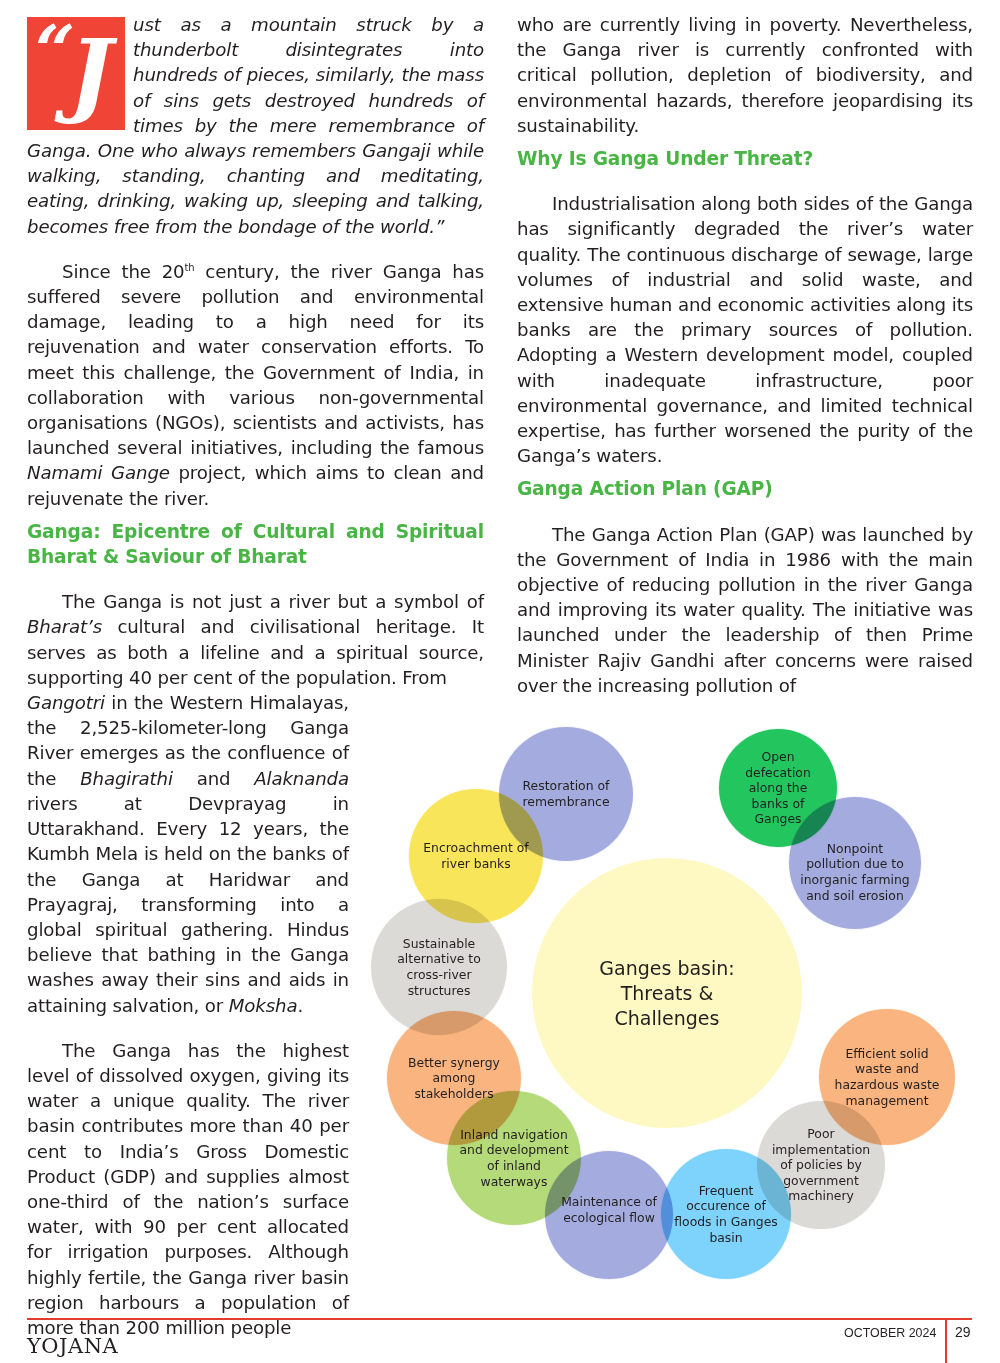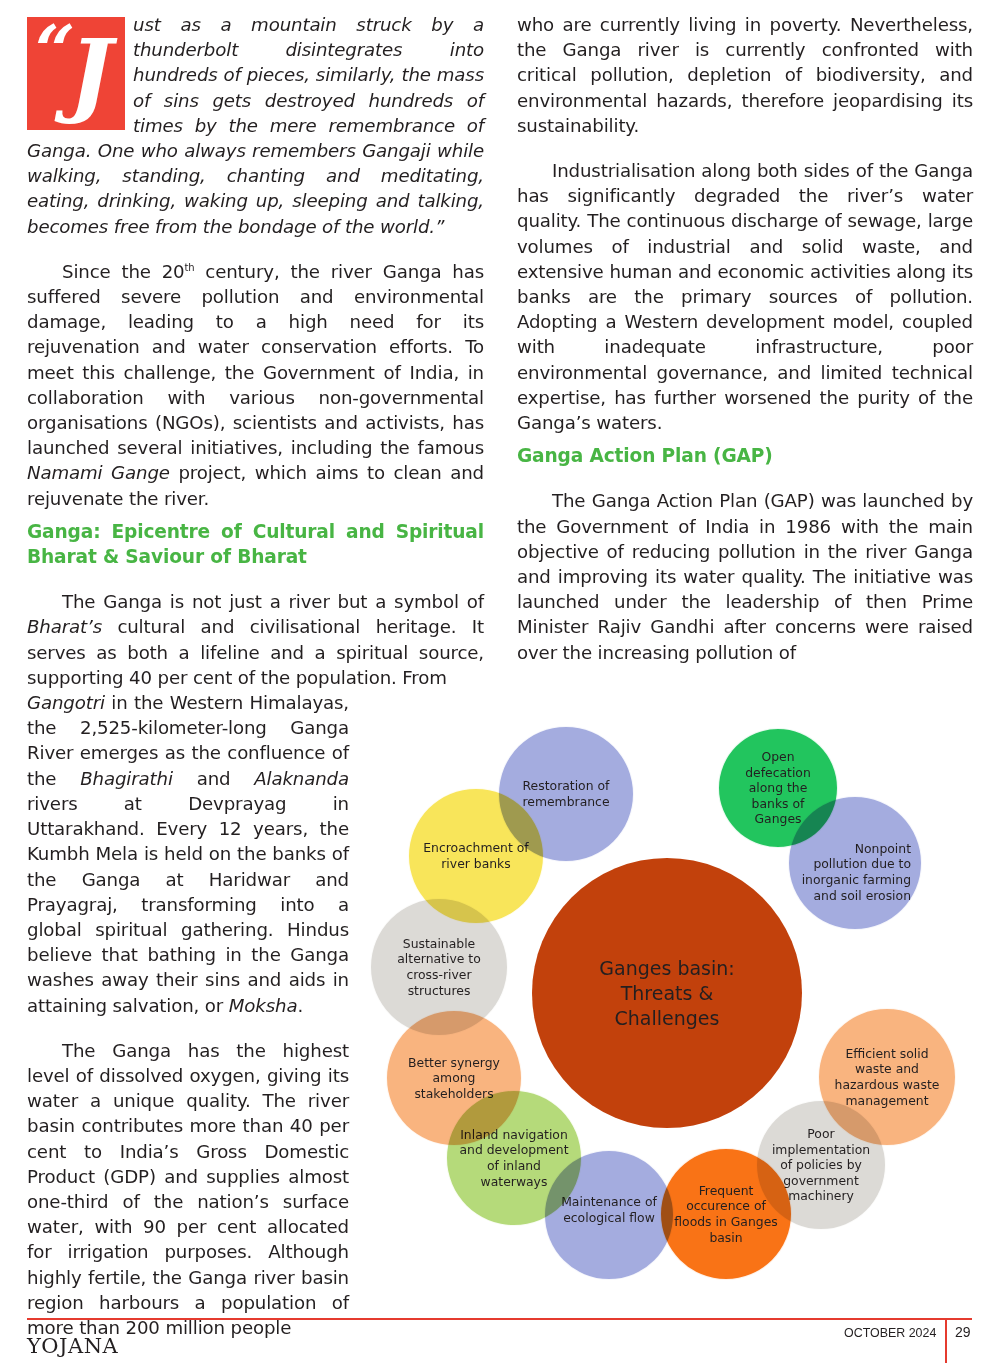--- a/index.html
+++ b/index.html
@@ -90,43 +90,44 @@
   </p>
   <p class="narrow">
     <em>Gangotri</em><span> in the Western Himalayas, the 2,525-kilometer-long Ganga River emerges as the confluence of the </span><em>Bhagirathi</em><span> and </span><em>Alaknanda</em><span> rivers at Devprayag in Uttarakhand. Every 12 years, the Kumbh Mela is held on the banks of the Ganga at Haridwar and Prayagraj, transforming into a global spiritual gathering. Hindus believe that bathing in the Ganga washes away their sins and aids in attaining salvation, or </span><em>Moksha</em><span>.</span>
   </p>
 
   <p class="indent narrow">The Ganga has the highest level of dissolved oxygen, giving its water a unique quality. The river basin contributes more than 40 per cent to India’s Gross Domestic Product (GDP) and supplies almost one-third of the nation’s surface water, with 90 per cent allocated for irrigation purposes. Although highly fertile, the Ganga river basin region harbours a population of more than 200 million people</p>
 </div>
 
 <div class="col col-right">
   <p>who are currently living in poverty. Nevertheless, the Ganga river is currently confronted with critical pollution, depletion of biodiversity, and environmental hazards, therefore jeopardising its sustainability.</p>
+  <h2>Why Is Ganga Under Threat?</h2>
   <p class="indent">Industrialisation along both sides of the Ganga has significantly degraded the river’s water quality. The continuous discharge of sewage, large volumes of industrial and solid waste, and extensive human and economic activities along its banks are the primary sources of pollution. Adopting a Western development model, coupled with inadequate infrastructure, poor environmental governance, and limited technical expertise, has further worsened the purity of the Ganga’s waters.</p>
   <h2>Ganga Action Plan (GAP)</h2>
   <p class="indent">The Ganga Action Plan (GAP) was launched by the Government of India in 1986 with the main objective of reducing pollution in the river Ganga and improving its water quality. The initiative was launched under the leadership of then Prime Minister Rajiv Gandhi after concerns were raised over the increasing pollution of</p>
 </div>
 
 <div class="diagram">
-  <div class="center-circle" style="left:172px; top:168px; width:270px; height:270px; background:#c2410c;">
+  <div class="center-circle" style="left:172px; top:168px; width:270px; height:270px; background:#fef9c3;">
     <span style="width:150px;">Ganges basin: Threats &amp; Challenges</span>
   </div>
 
   <div class="circle" style="left:358px; top:38px; width:120px; height:120px; background:#22c55e;">
     <span>Open defecation along the banks of Ganges</span>
   </div>
   <div class="circle" style="left:428px; top:106px; width:134px; height:134px; background:#a4acdf;">
-    <span style="padding-top:18px;text-align:right;">Nonpoint pollution due to inorganic farming and soil erosion</span>
+    <span style="padding-top:18px;">Nonpoint pollution due to inorganic farming and soil erosion</span>
   </div>
   <div class="circle" style="left:458px; top:318px; width:138px; height:138px; background:#f9b47f;">
     <span>Efficient solid waste and hazardous waste management</span>
   </div>
   <div class="circle" style="left:396px; top:410px; width:130px; height:130px; background:#dcdad6;">
     <span>Poor implementation of policies by government machinery</span>
   </div>
-  <div class="circle" style="left:300px; top:458px; width:132px; height:132px; background:#f97316;">
+  <div class="circle" style="left:300px; top:458px; width:132px; height:132px; background:#7dd3fc;">
     <span>Frequent occurence of floods in Ganges basin</span>
   </div>
   <div class="circle" style="left:184px; top:460px; width:130px; height:130px; background:#a4acdf;">
     <span style="padding-top:0; margin-top:-10px;">Maintenance of ecological flow</span>
   </div>
   <div class="circle" style="left:86px; top:400px; width:136px; height:136px; background:#b5da7a;">
     <span>Inland navigation and development of inland waterways</span>
   </div>
   <div class="circle" style="left:26px; top:320px; width:136px; height:136px; background:#f9b47f;">
     <span>Better synergy among stakeholders</span>

